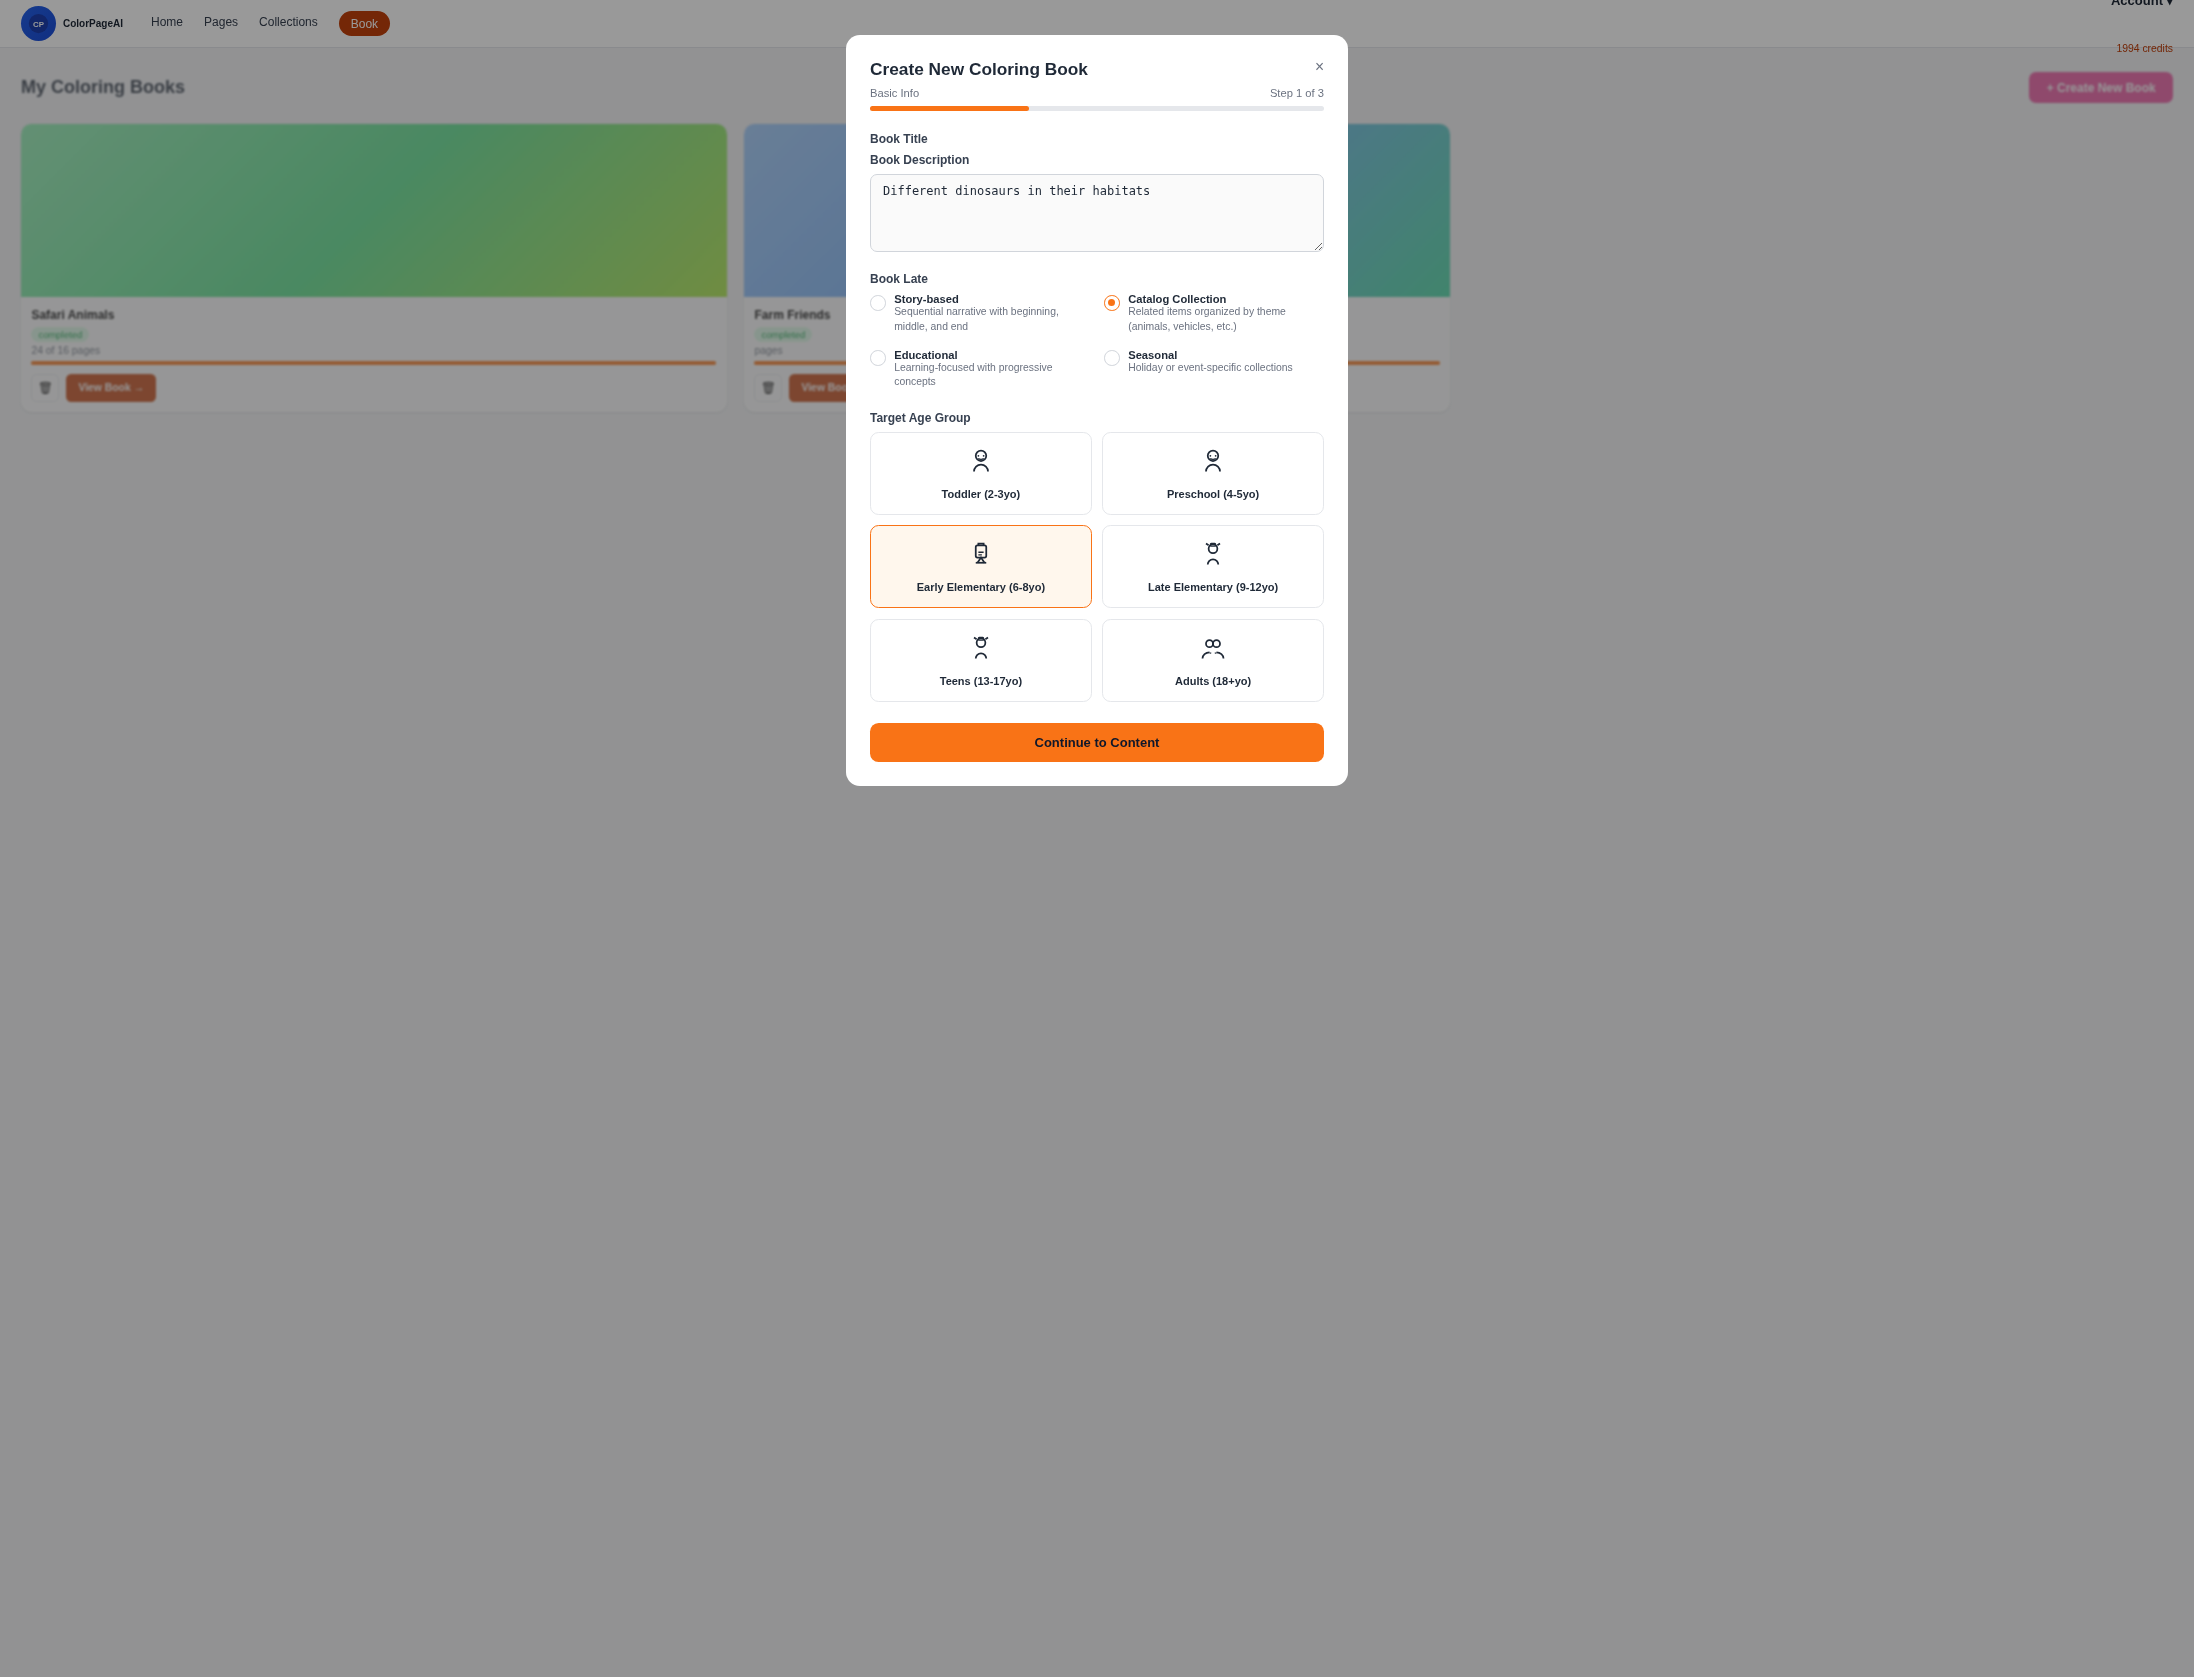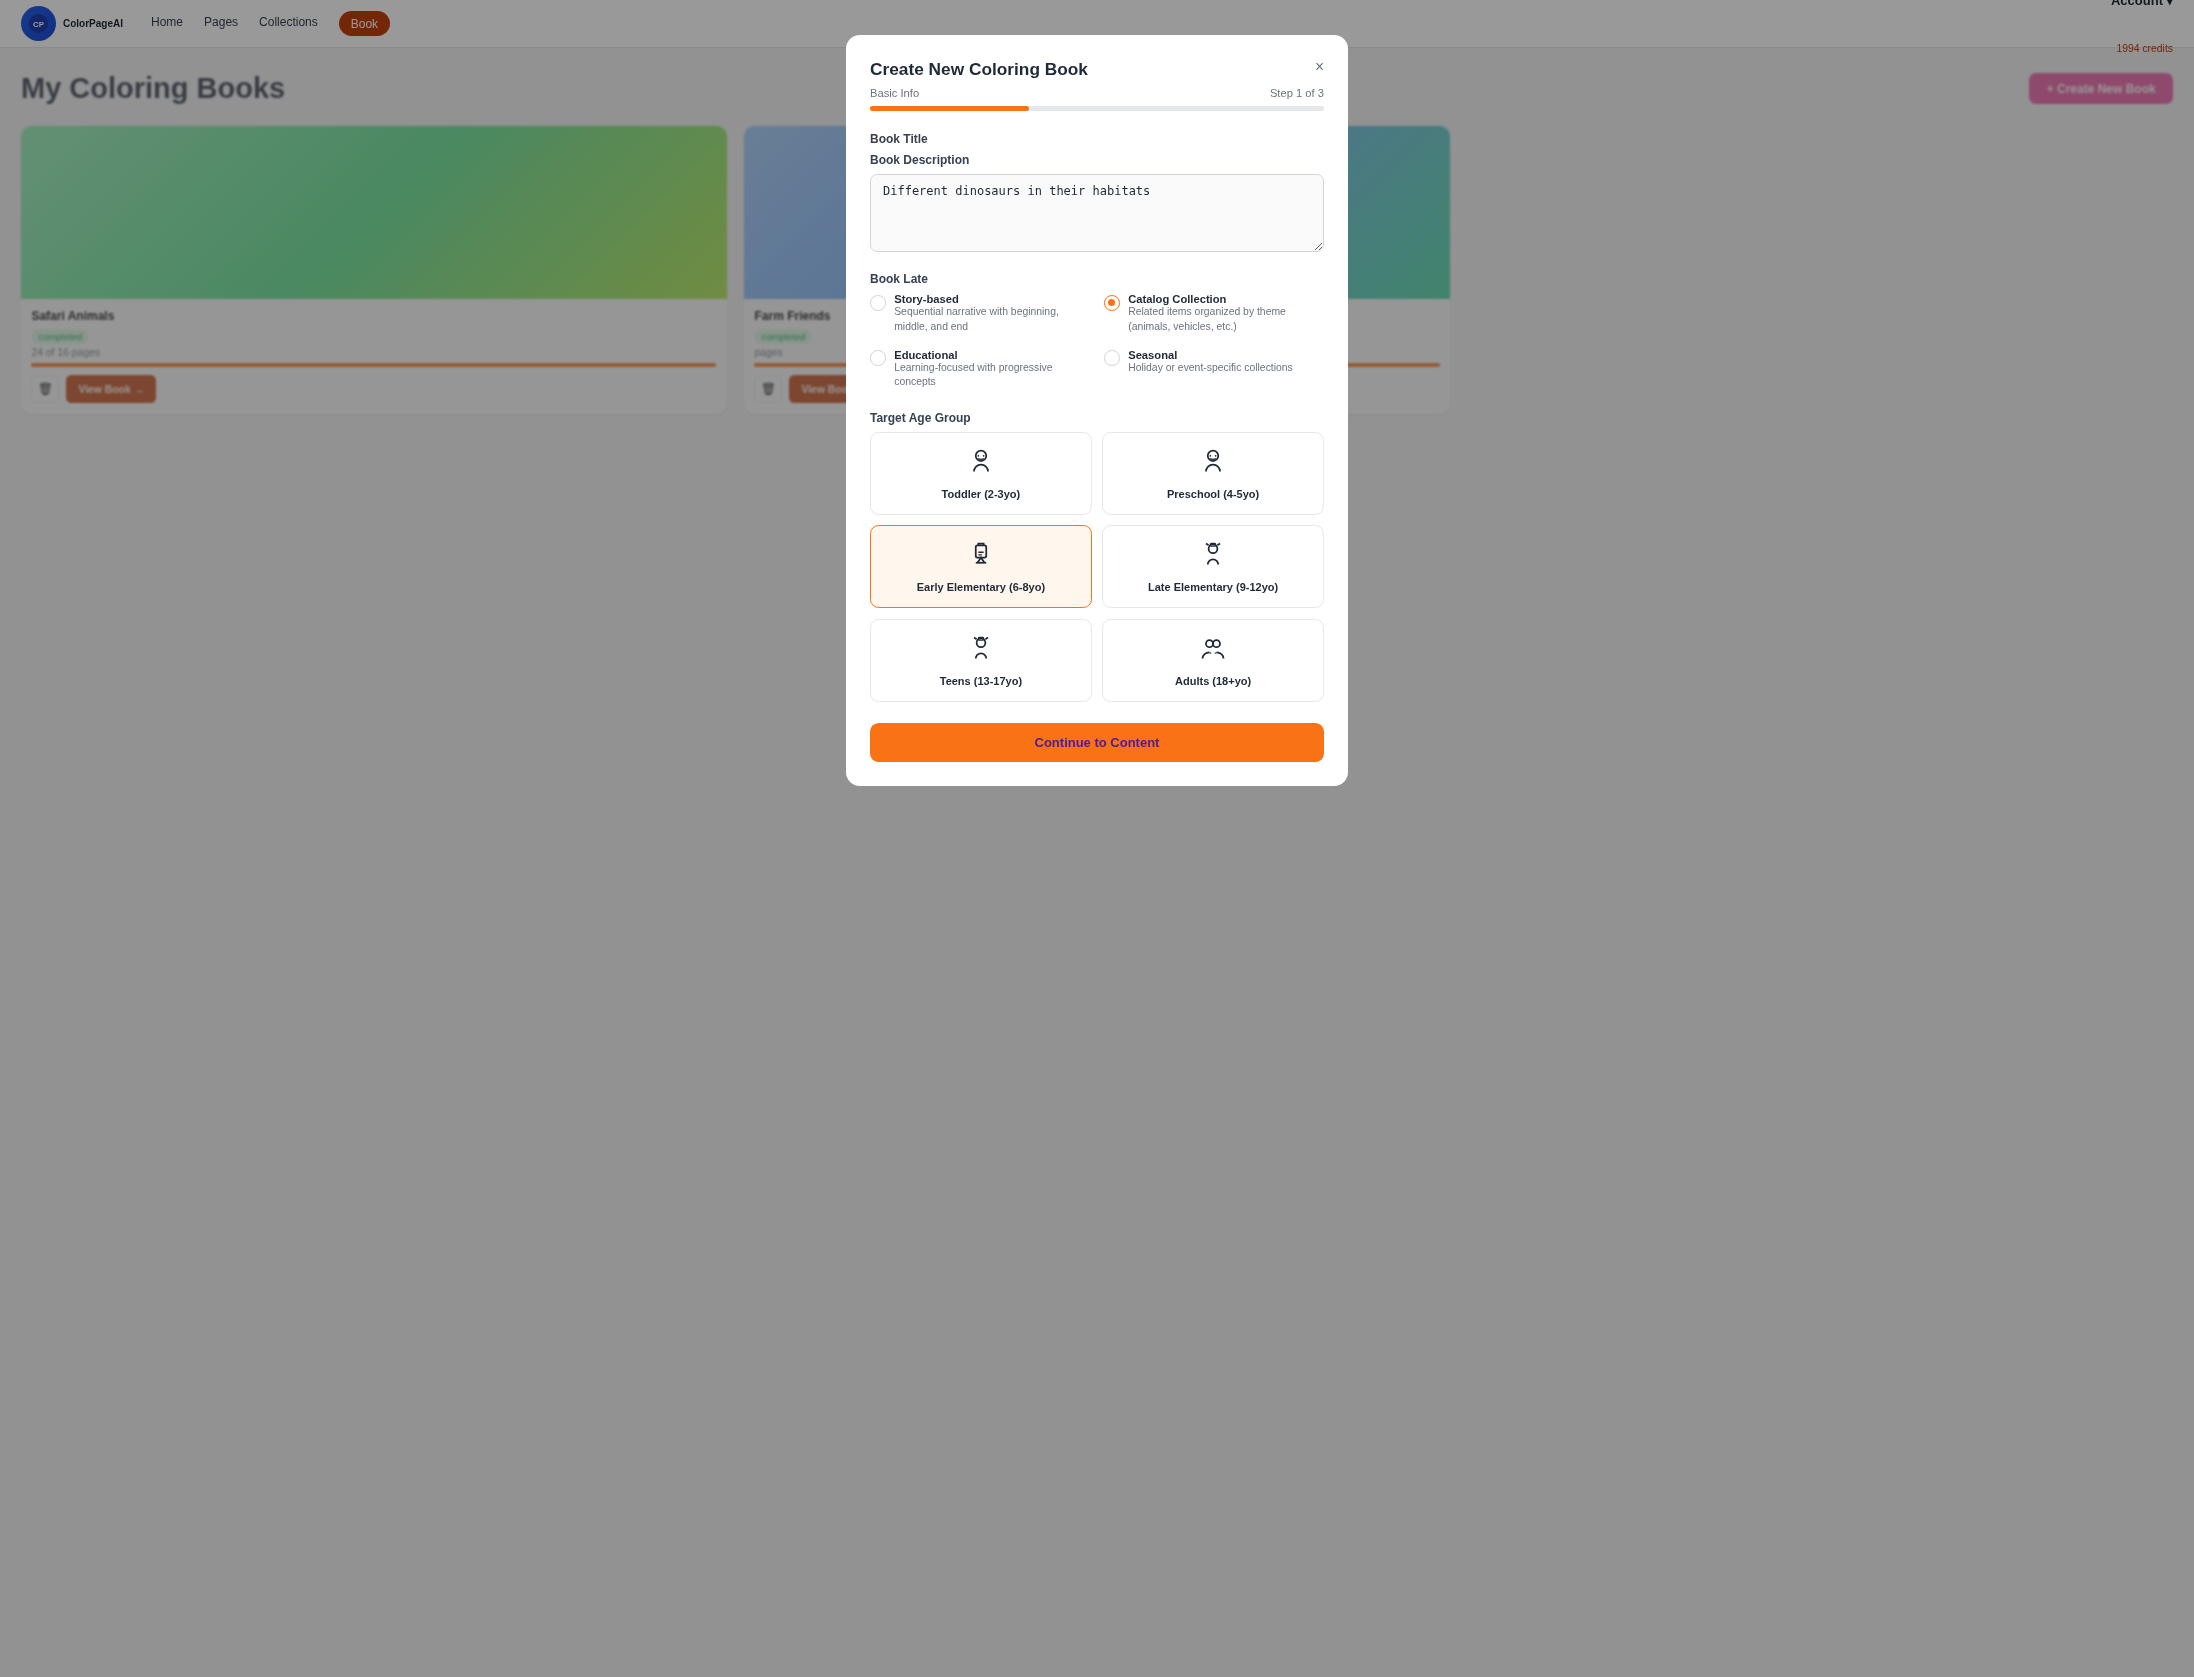--- a/index.html
+++ b/index.html
@@ -95,21 +95,21 @@
       filter: blur(0.9px);
       opacity: 0.7;
     }
     .page-header {
       display: flex;
       justify-content: space-between;
       align-items: center;
       margin-bottom: 21px;
     }
     .page-title {
-      font-size: 29px;
+      font-size: 18px;
       font-weight: 700;
       color: #1f2937;
     }
     .create-btn {
       background: #ec4899;
       color: white;
       border: none;
       padding: 8.6px 17.3px;
       border-radius: 7px;
       font-size: 12px;
@@ -367,21 +367,21 @@
     .age-label {
       font-size: 11px;
       font-weight: 600;
       color: #1f2937;
     }
 
     
     .continue-btn {
       width: 100%;
       background: #f97316;
-      color: #4c1d95;
+      color: #0f172a;
       border: none;
       padding: 12px;
       border-radius: 8.6px;
       font-size: 13px;
       font-weight: 700;
       cursor: pointer;
     }
 
     .status-badge {
       display: inline-block;

